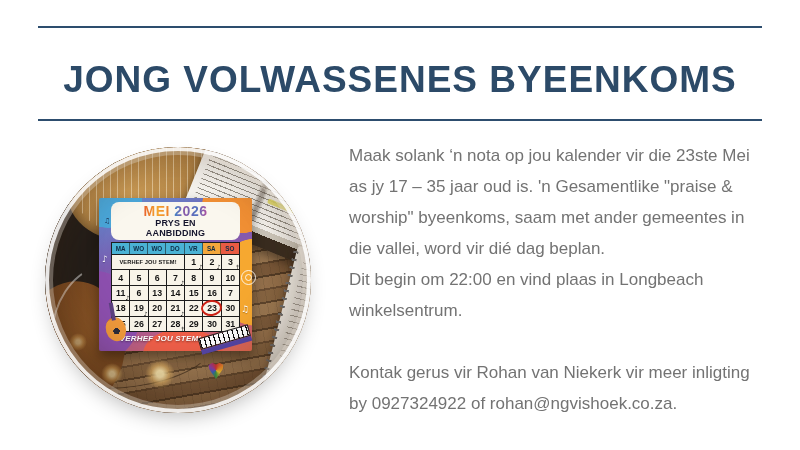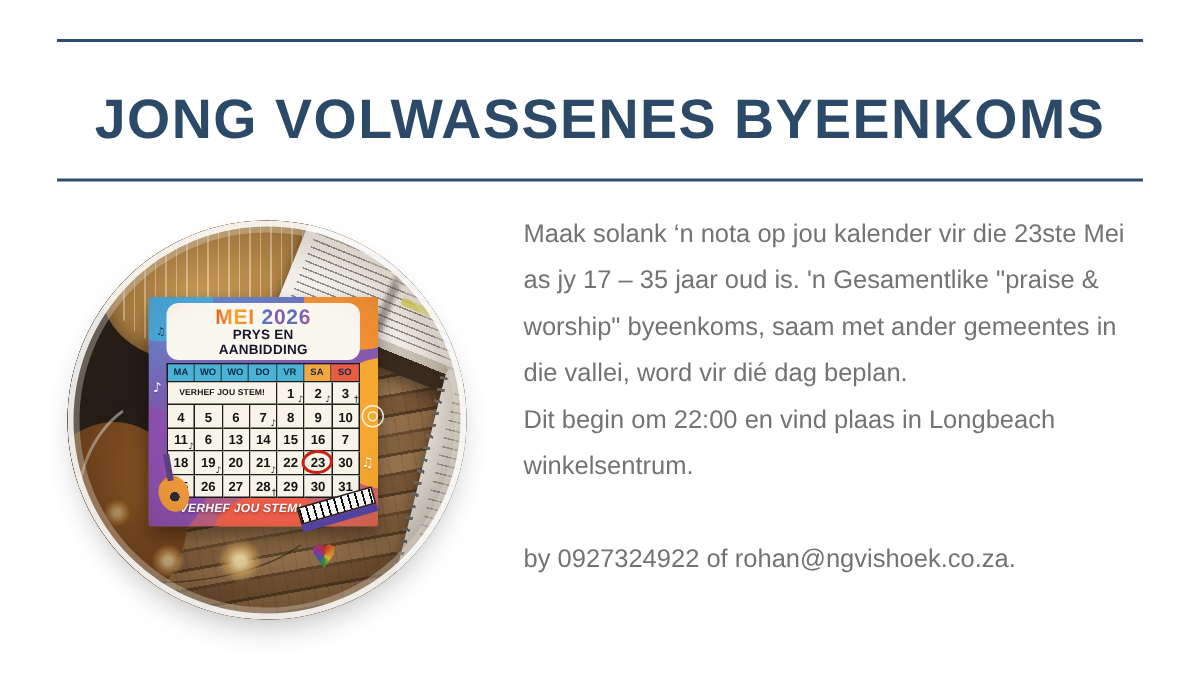--- a/index.html
+++ b/index.html
@@ -334,16 +334,17 @@
   </div>
 
   <div class="text-block">
     <div class="line">Maak solank ‘n nota op jou kalender vir die 23ste Mei</div>
     <div class="line">as jy 17 – 35 jaar oud is. 'n Gesamentlike "praise &amp;</div>
     <div class="line">worship" byeenkoms, saam met ander gemeentes in</div>
     <div class="line">die vallei, word vir dié dag beplan.</div>
     <div class="line">Dit begin om 22:00 en vind plaas in Longbeach</div>
     <div class="line">winkelsentrum.</div>
     <div class="line"></div>
+    <div class="line">Kontak gerus vir Rohan van Niekerk vir meer inligting</div>
     <div class="line">by 0927324922 of rohan@ngvishoek.co.za.</div>
   </div>
 
 </div>
 
 </body></html>

